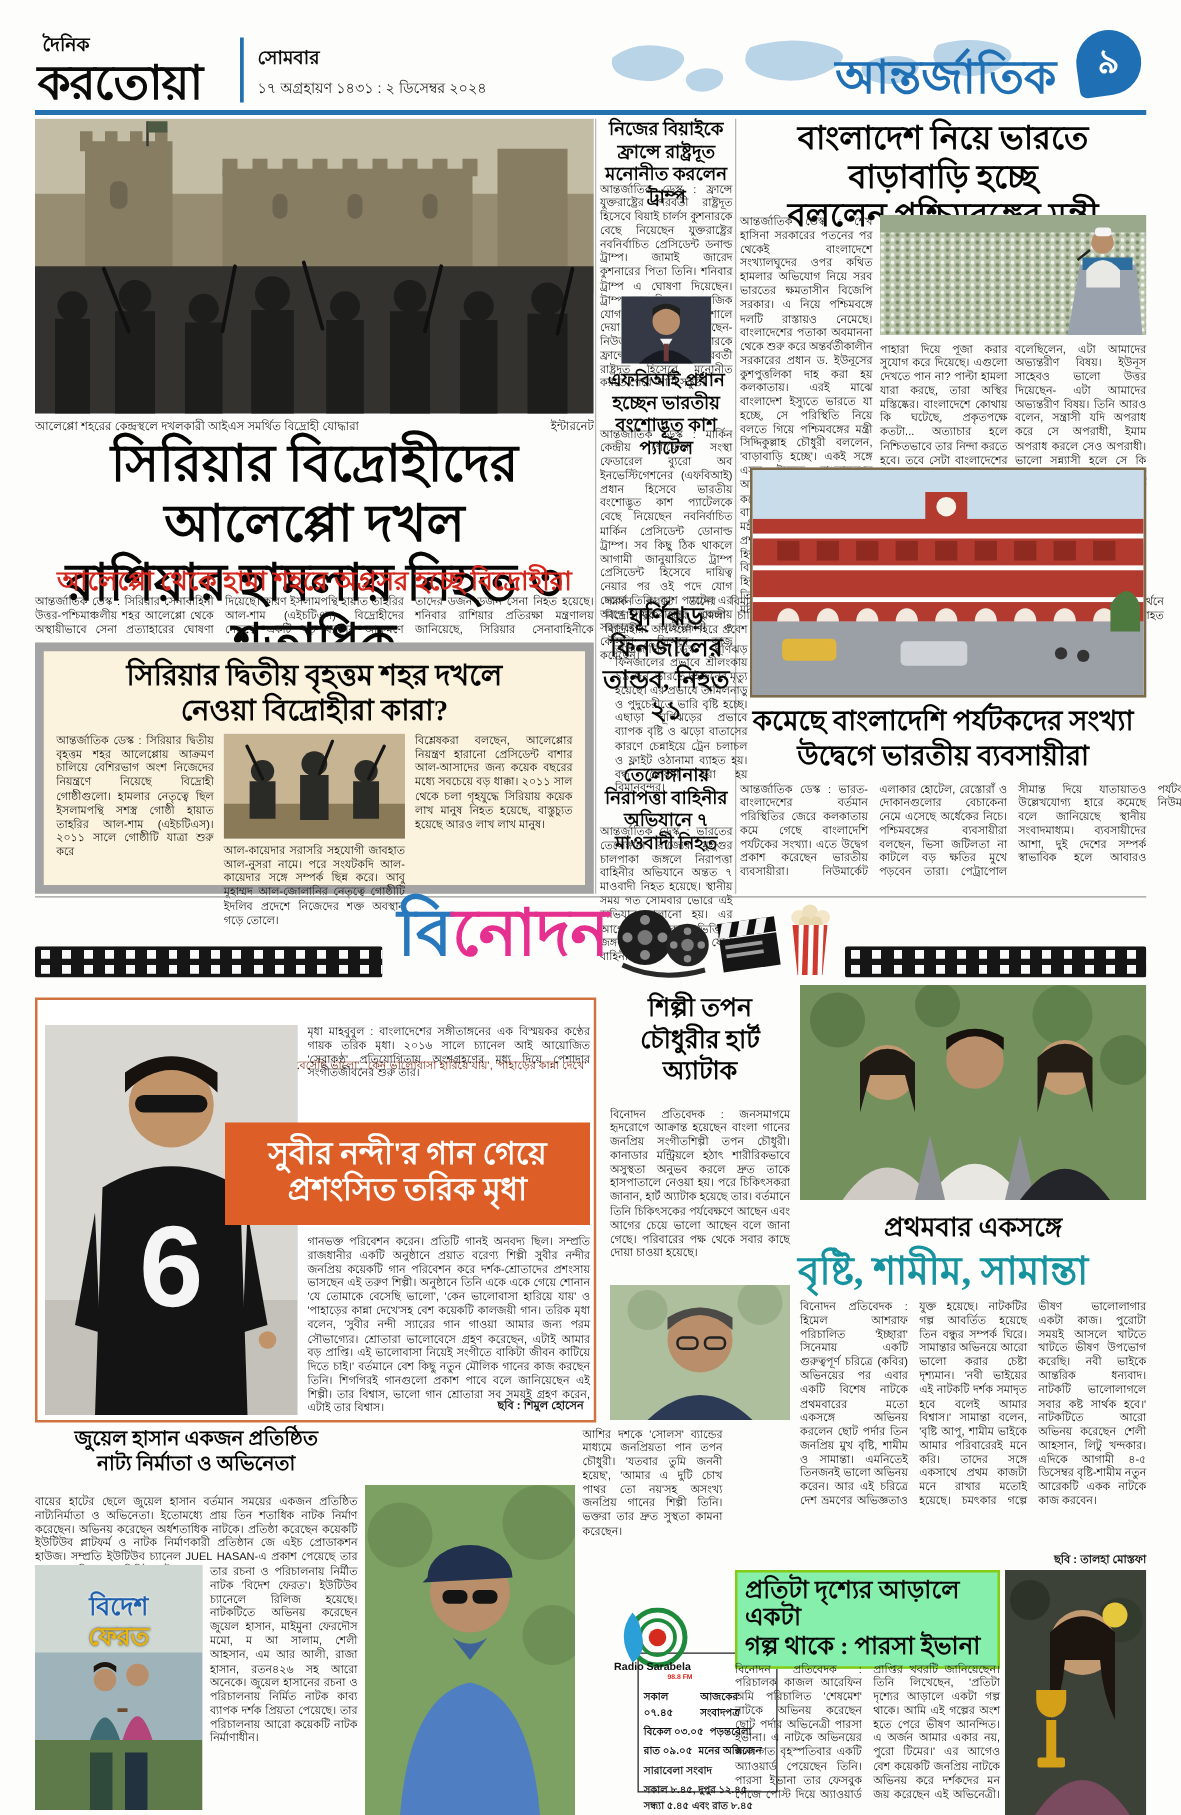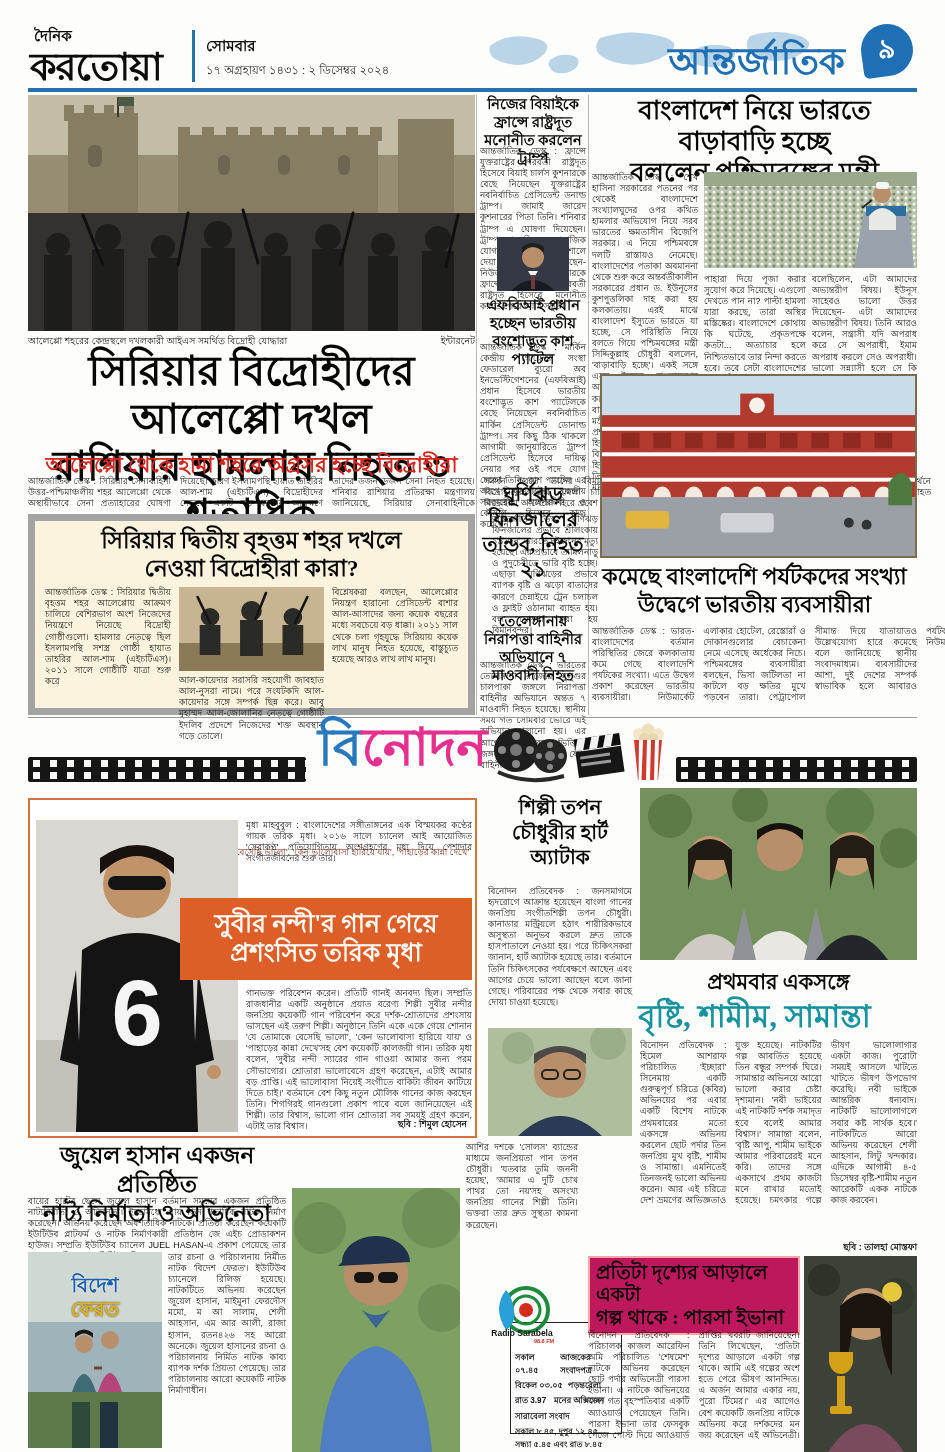--- a/index.html
+++ b/index.html
@@ -42,22 +42,22 @@
   .orange-box { background:#fff; border:2px solid #cf7340; }
   .orange-hbox { background:#dd5f27; color:#fff; text-align:center; font-weight:800;
                  font-family:"Liberation Serif", serif; display:flex; align-items:center; justify-content:center; }
   .teal { color:#17939f; }
   .kicker { font-weight:800; color:#0a0a0a; text-align:center; font-family:"Liberation Serif", serif; }
   .box-cream { background:#fbf3dd; border:7px solid #a3a3a3; }
   .radio-box { border:1.5px solid #222; background:#fff;margin-left:44px; }
   .radio-line { display:flex; gap:5px; font-size:8.2px; font-weight:bold; margin:2px 4px; color:#111; }
   .radio-line .t { min-width:34px; }
   .subhead-red { color:#d3261d; font-weight:800; text-align:center; font-family:"Liberation Serif", serif; }
-  .parsa-hbox { border:2px solid #fca5a5; font-weight:800; font-family:"Liberation Serif", serif;
-                color:#0a0a0a; padding:4px 6px; line-height:1.15; background:#be185d; }
+  .parsa-hbox { border:2px solid #84cc16; font-weight:800; font-family:"Liberation Serif", serif;
+                color:#0a0a0a; padding:4px 6px; line-height:1.15; background:#86efac; }
 </style>
 </head>
 <body>
 
 <div id="page">
 
   <div class="abs" style="left:30px;top:24px;">
     <div class="m-top">দৈনিক</div>
     <div class="m-main">করতোয়া</div>
   </div>
@@ -400,21 +400,21 @@
       <circle cx="212" cy="66" r="22" fill="#c29a72"></circle>
       <path d="M190,58 q22,-22 44,0 l0,44 l-8,-32 l-28,0 l-8,32 z" fill="#241d16"></path>
       <path d="M176,172 q36,-50 72,0 z" fill="#23252a"></path>
     </svg>
   </div>
   <div class="abs kicker" style="left:640px;top:966px;width:277px;font-size:21px;">প্রথমবার একসঙ্গে</div>
   <div class="abs hl teal" style="left:616px;top:992px;width:277px;font-size:31px;color:#17939f;">বৃষ্টি, শামীম, সামান্তা</div>
   <div class="abs body-xs cols3" style="left:640px;top:1040px;width:277px;height:198px;">বিনোদন প্রতিবেদক : হিমেল আশরাফ পরিচালিত 'ইচ্ছারা' সিনেমায় একটি গুরুত্বপূর্ণ চরিত্রে (কবির) অভিনয়ের পর এবার একটি বিশেষ নাটকে প্রথমবারের মতো একসঙ্গে অভিনয় করলেন ছোট পর্দার তিন জনপ্রিয় মুখ বৃষ্টি, শামীম ও সামান্তা। এমনিতেই তিনজনই ভালো অভিনয় করেন। আর এই চরিত্রে দেশ ভ্রমণের অভিজ্ঞতাও যুক্ত হয়েছে। নাটকটির গল্প আবর্তিত হয়েছে তিন বন্ধুর সম্পর্ক ঘিরে। সামান্তার অভিনয়ে আরো ভালো করার চেষ্টা দৃশ্যমান। 'নবী ভাইয়ের এই নাটকটি দর্শক সমাদৃত হবে বলেই আমার বিশ্বাস।' সামান্তা বলেন, 'বৃষ্টি আপু, শামীম ভাইকে আমার পরিবারেরই মনে করি। তাদের সঙ্গে একসাথে প্রথম কাজটা মনে রাখার মতোই হয়েছে। চমৎকার গল্পে ভীষণ ভালোলাগার একটা কাজ। পুরোটা সময়ই আসলে খাটতে খাটতে ভীষণ উপভোগ করেছি। নবী ভাইকে আন্তরিক ধন্যবাদ। নাটকটি ভালোলাগলে সবার কষ্ট সার্থক হবে।' নাটকটিতে আরো অভিনয় করেছেন শেলী আহসান, লিটু খন্দকার। এদিকে আগামী ৪-৫ ডিসেম্বর বৃষ্টি-শামীম নতুন আরেকটি একক নাটকে কাজ করবেন।</div>
   <div class="abs credit" style="left:640px;top:1240px;width:277px;">ছবি : তালহা মোস্তফা</div>
 
-  <div class="abs hl" style="left:28px;top:1142px;width:258px;font-size:23px;line-height:1.25;">
+  <div class="abs hl" style="left:28px;top:1142px;width:258px;font-size:16px;line-height:1.25;">
     <div>জুয়েল হাসান একজন প্রতিষ্ঠিত</div>
     <div>নাট্য নির্মাতা ও অভিনেতা</div>
   </div>
   <div class="abs body-xs" style="left:28px;top:1196px;width:258px;height:52px;">বায়ের হাটের ছেলে জুয়েল হাসান বর্তমান সময়ের একজন প্রতিষ্ঠিত নাট্যনির্মাতা ও অভিনেতা। ইতোমধ্যে প্রায় তিন শতাধিক নাটক নির্মাণ করেছেন। অভিনয় করেছেন অর্ধশতাধিক নাটকে। প্রতিষ্ঠা করেছেন কয়েকটি ইউটিউব প্লাটফর্ম ও নাটক নির্মাণকারী প্রতিষ্ঠান জে এইচ প্রোডাকশন হাউজ। সম্প্রতি ইউটিউব চ্যানেল JUEL HASAN-এ প্রকাশ পেয়েছে তার রচনা ও পরিচালনায় নির্মিত নাটক।</div>
   <div class="photo" style="left:28px;top:1252px;width:134px;height:196px;">
     <svg viewBox="0 0 134 196" preserveAspectRatio="none">
       <rect width="134" height="196" fill="#cfd8d2"></rect>
       <rect y="70" width="134" height="70" fill="#9fb4ba"></rect>
       <rect y="140" width="134" height="56" fill="#5f7a4a"></rect>
       <circle cx="56" cy="92" r="9" fill="#b98f6b"></circle>
@@ -459,21 +459,21 @@
   <div class="abs radio-box" style="left:466px;top:1322px;width:112px;height:112px;padding-top:26px;">
     <div class="radio-line">
       <span class="t">সকাল ০৭.৪৫</span>
       <span>আজকের সংবাদপত্র</span>
     </div>
     <div class="radio-line">
       <span class="t">বিকেল ০৩.০৫</span>
       <span>পড়ন্তবেলা</span>
     </div>
     <div class="radio-line">
-      <span class="t">রাত 3.97</span>
+      <span class="t">রাত ০৯.০৫</span>
       <span>মনের অক্সিজেন</span>
     </div>
     <div style="font-size:8.4px;font-weight:bold;margin:3px 4px 0;">সারাবেলা সংবাদ</div>
     <div style="font-size:8px;margin:1px 4px 0;font-weight:bold;">সকাল ৮.৪৫, দুপুর ১২.৪৫</div>
     <div style="font-size:8px;margin:0 4px;font-weight:bold;">সন্ধ্যা ৫.৪৫ এবং রাত ৮.৪৫</div>
 
   </div>
 
   <div class="abs parsa-hbox" style="left:588px;top:1256px;width:212px;font-size:19.5px;text-align:left;">
     <div>প্রতিটা দৃশ্যের আড়ালে একটা</div>

